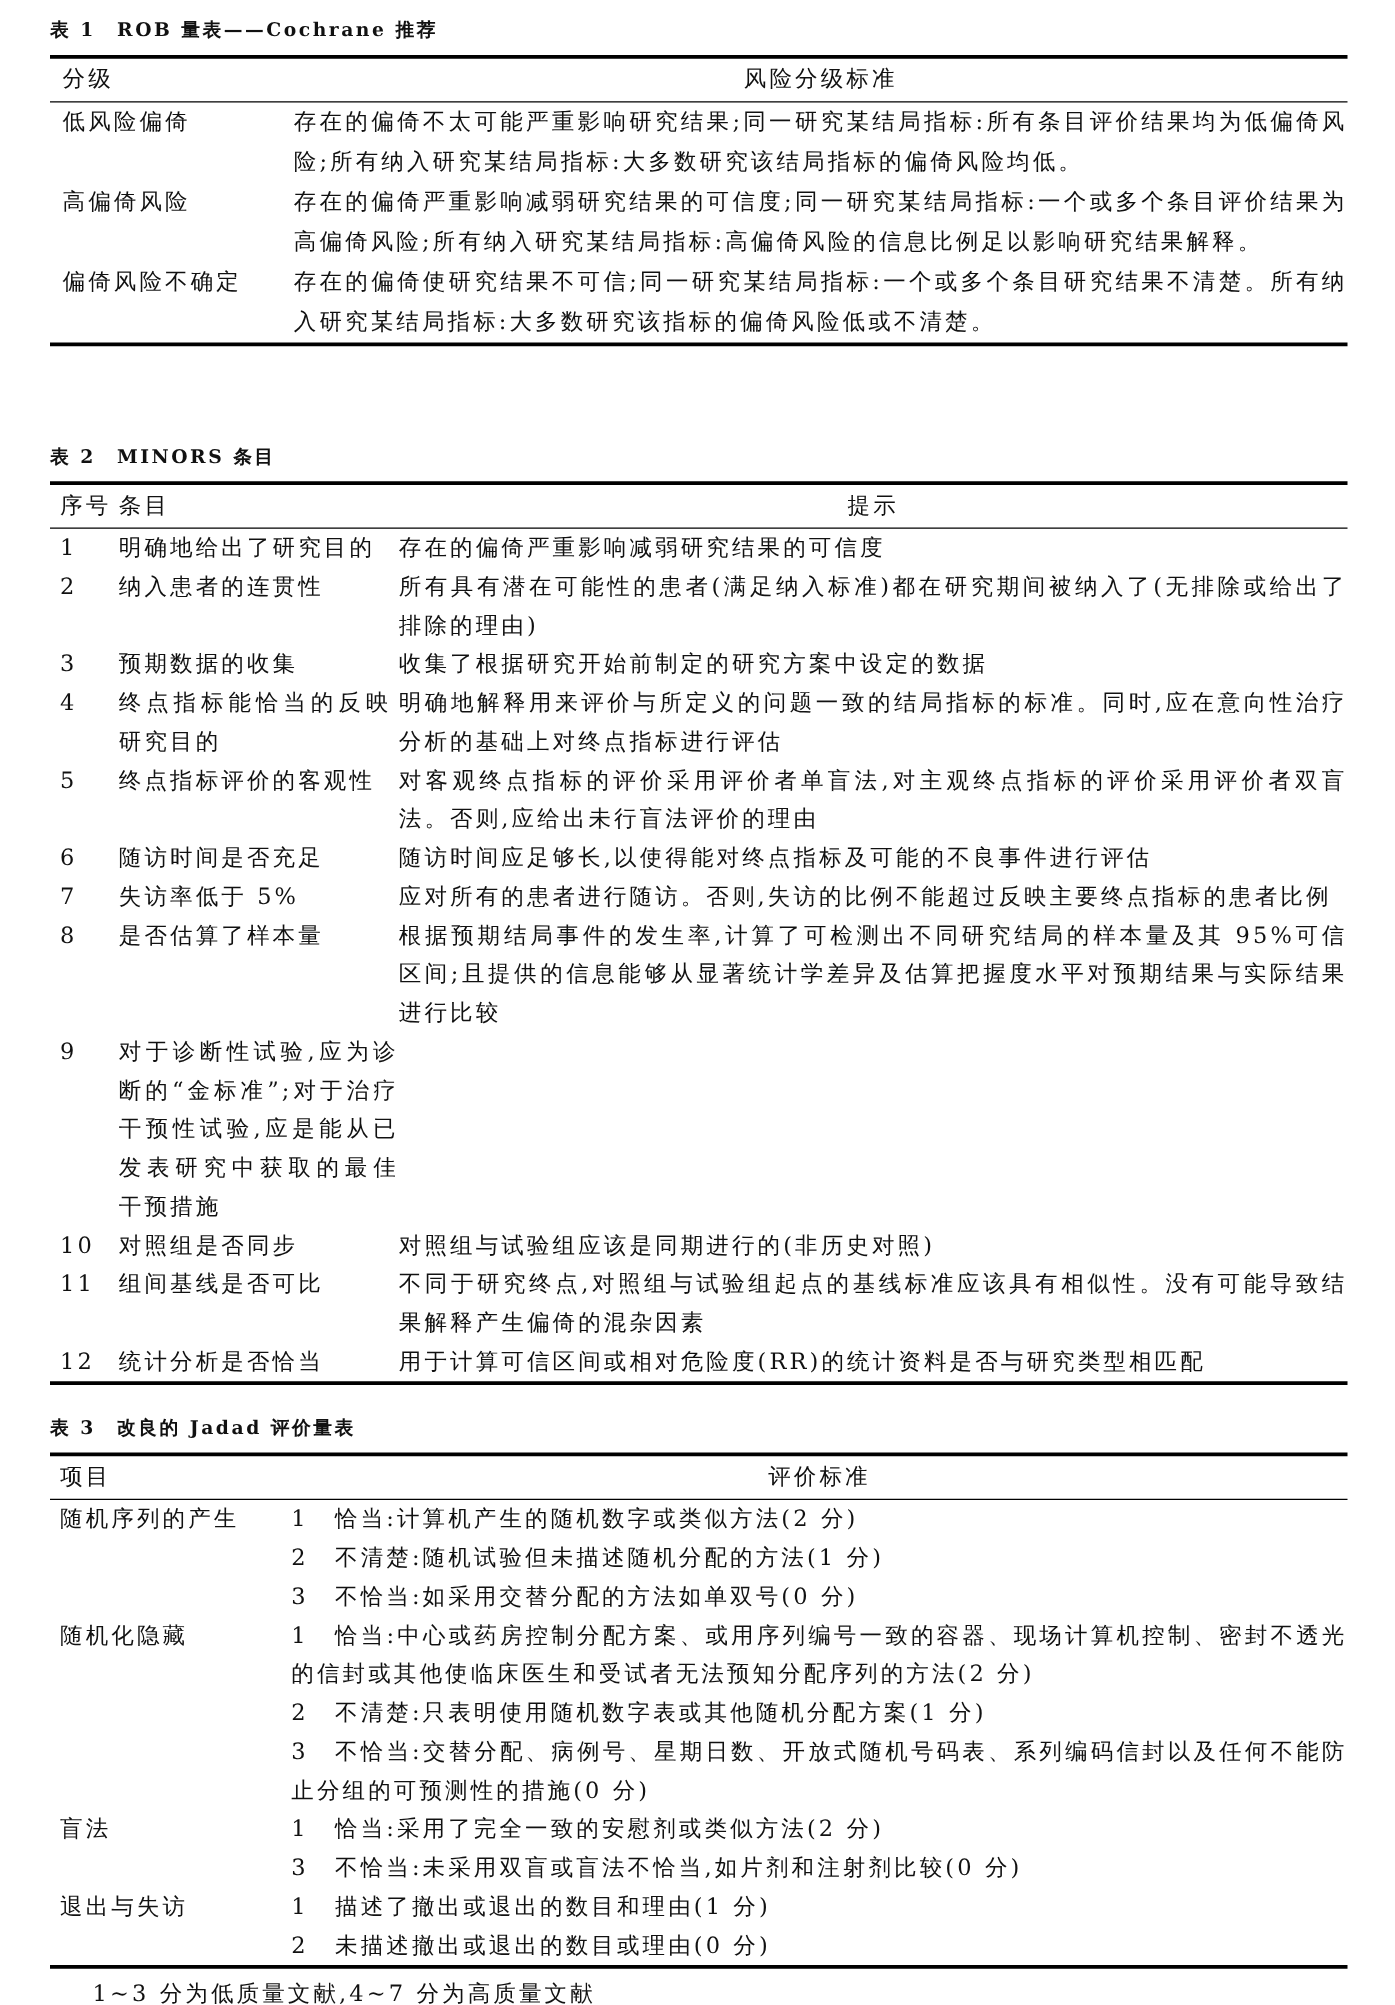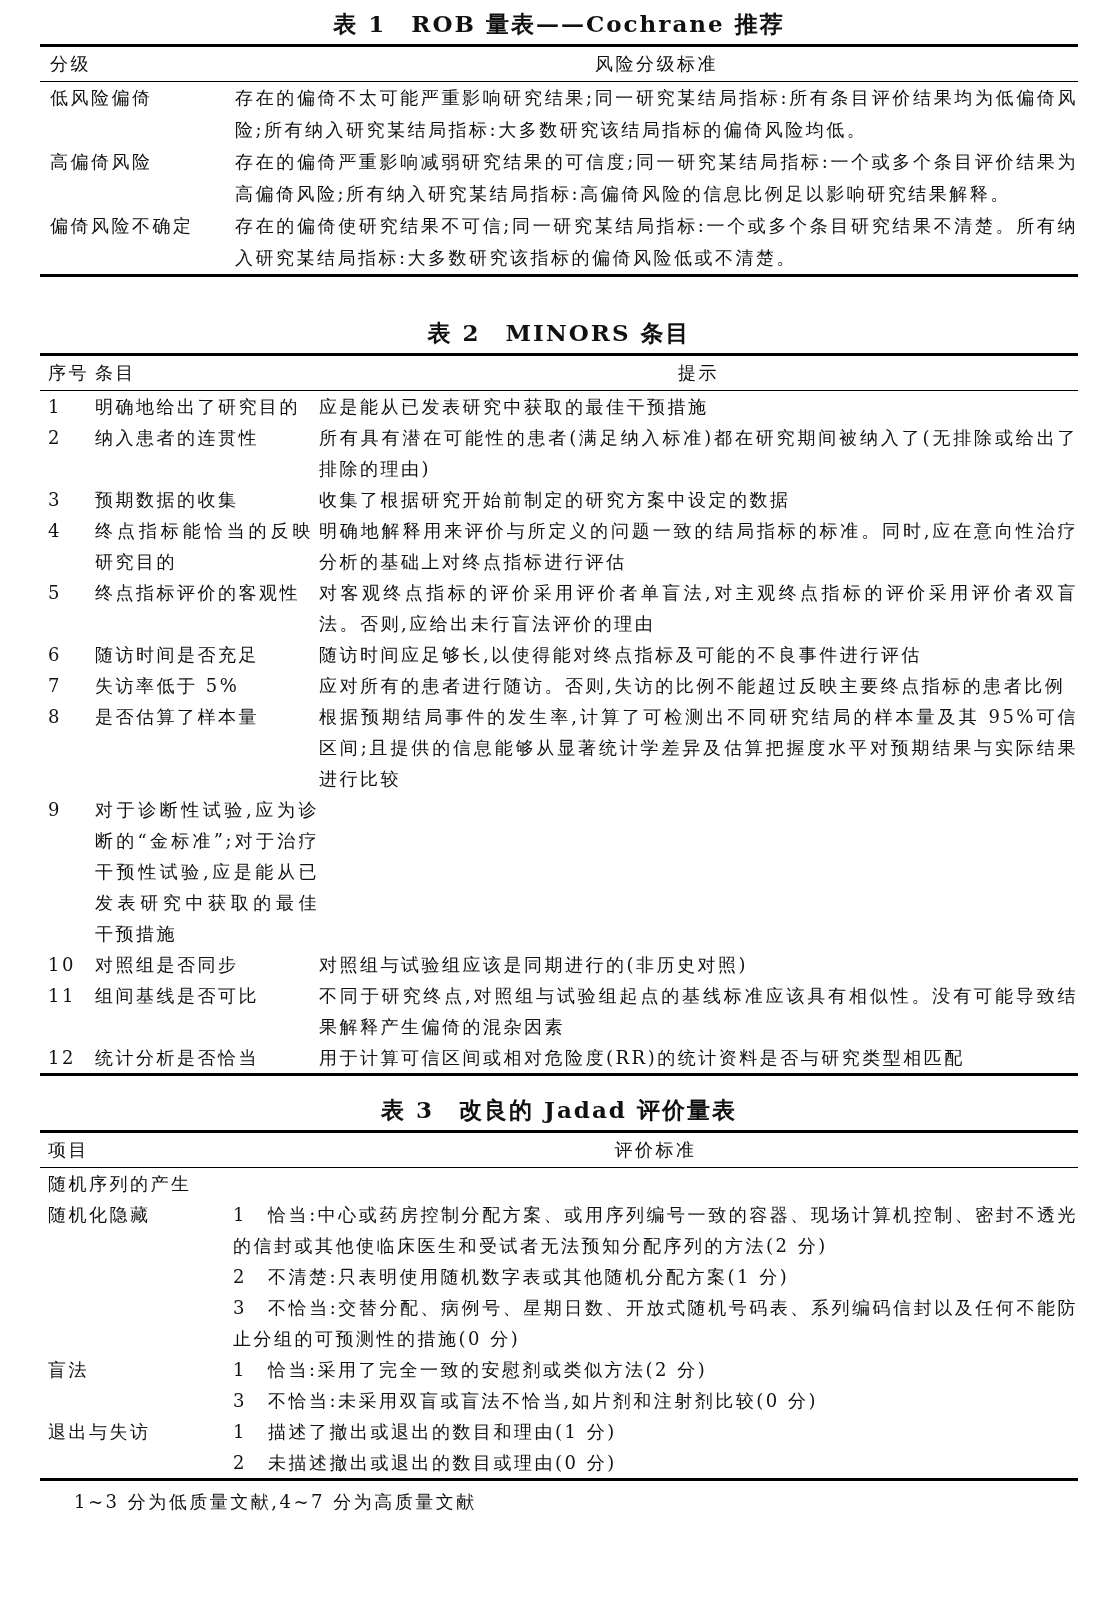--- a/index.html
+++ b/index.html
@@ -6,37 +6,37 @@
   html, body { width:1116px; height:1604px; background:#ffffff; overflow:hidden; }
   body {
     font-family:"DejaVu Serif","Liberation Serif",serif;
     color:#111111;
     font-size:18px;
     letter-spacing:2.5px;
   }
   .page { padding:12px 38px 0 40px; }
 
   .tbl-title {
-    text-align:center; font-weight:bold; font-size:23px;
+    text-align:left; font-weight:bold; font-size:15px;
     line-height:24px; margin-bottom:8px; letter-spacing:2px;
   }
   .rule-thick { border-top:3px solid #000; }
   .rule-thin  { border-top:1px solid #000; }
 
   
   .t1-head { display:grid; grid-template-columns:195px 1fr; line-height:34px; }
   .t1-head .c1 { padding-left:10px; }
   .t1-head .c2 { text-align:center; }
   .t1-body { line-height:32px; }
   .t1-row { display:grid; grid-template-columns:195px 1fr; }
   .t1-grade { padding-left:10px; }
   .t1-criteria { text-align:justify; }
 
   
-  .t2-section { margin-top:44px; }
+  .t2-section { margin-top:76px; }
   .t2-head { display:grid; grid-template-columns:55px 224px 1fr; line-height:34px; }
   .t2-head .c1 { padding-left:8px; }
   .t2-head .c3 { text-align:center; }
   .t2-body { line-height:31px; }
   .t2-row { display:grid; grid-template-columns:55px 224px 1fr; }
   .t2-no { padding-left:8px; }
   .t2-item { text-align:justify; padding-right:6px; }
   .t2-hint { text-align:justify; }
   .t2-note { text-align:center; margin:4px 166px 4px 0; line-height:31px; }
 
@@ -90,21 +90,21 @@
       <div class="c1">序号</div>
       <div class="c2">条目</div>
       <div class="c3">提示</div>
     </div>
     <div class="rule-thin"></div>
     <div class="t2-body">
 
       <div class="t2-row">
         <div class="t2-no">1</div>
         <div class="t2-item">明确地给出了研究目的</div>
-        <div class="t2-hint">应是能从已发表研究中获取的最佳干预措施</div>
+        <div class="t2-hint">存在的偏倚严重影响减弱研究结果的可信度</div>
       </div>
       <div class="t2-row">
         <div class="t2-no">2</div>
         <div class="t2-item">纳入患者的连贯性</div>
         <div class="t2-hint">所有具有潜在可能性的患者(满足纳入标准)都在研究期间被纳入了(无排除或给出了排除的理由)</div>
       </div>
       <div class="t2-row">
         <div class="t2-no">3</div>
         <div class="t2-item">预期数据的收集</div>
         <div class="t2-hint">收集了根据研究开始前制定的研究方案中设定的数据</div>
@@ -164,20 +164,25 @@
     <div class="rule-thick"></div>
     <div class="t3-head">
       <div class="c1">项目</div>
       <div class="c2">评价标准</div>
     </div>
     <div class="rule-thin"></div>
     <div class="t3-body">
 
       <div class="t3-row">
         <div class="t3-item">随机序列的产生</div>
+        <div class="t3-crits">
+          <div class="crit"><span class="num">1</span><span>恰当:计算机产生的随机数字或类似方法(2 分)</span></div>
+          <div class="crit"><span class="num">2</span><span>不清楚:随机试验但未描述随机分配的方法(1 分)</span></div>
+          <div class="crit"><span class="num">3</span><span>不恰当:如采用交替分配的方法如单双号(0 分)</span></div>
+        </div>
       </div>
 
       <div class="t3-row">
         <div class="t3-item">随机化隐藏</div>
         <div class="t3-crits">
           <div class="crit"><span class="num">1</span><span>恰当:中心或药房控制分配方案、或用序列编号一致的容器、现场计算机控制、密封不透光的信封或其他使临床医生和受试者无法预知分配序列的方法(2 分)</span></div>
           <div class="crit"><span class="num">2</span><span>不清楚:只表明使用随机数字表或其他随机分配方案(1 分)</span></div>
           <div class="crit"><span class="num">3</span><span>不恰当:交替分配、病例号、星期日数、开放式随机号码表、系列编码信封以及任何不能防止分组的可预测性的措施(0 分)</span></div>
         </div>
       </div>

